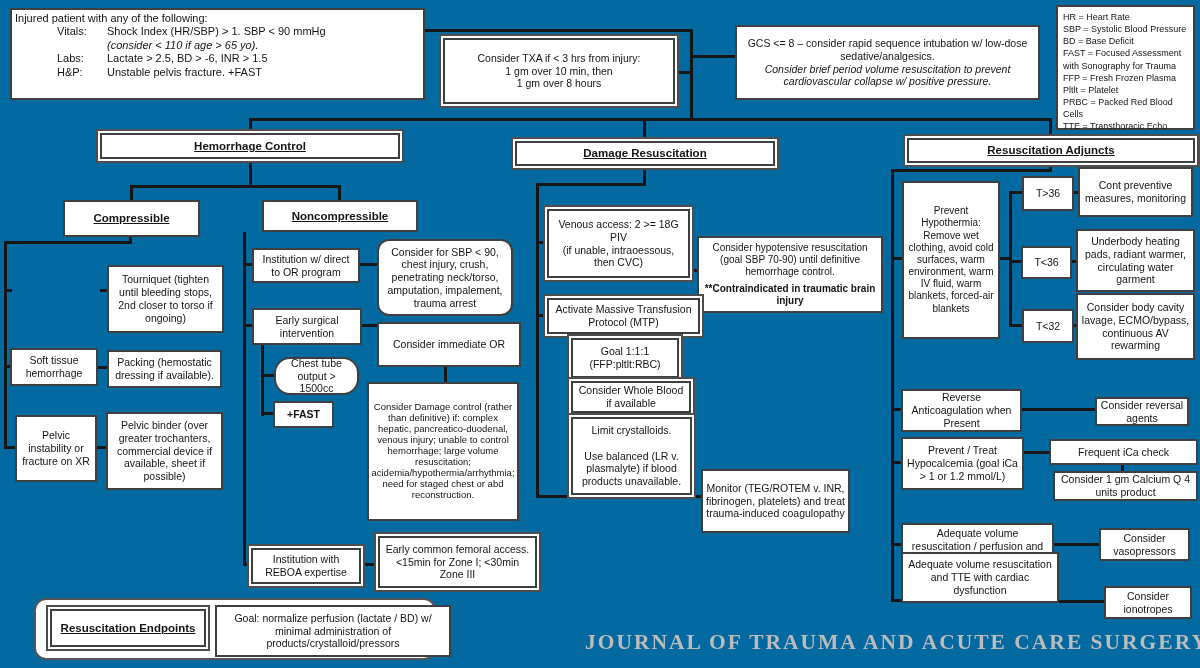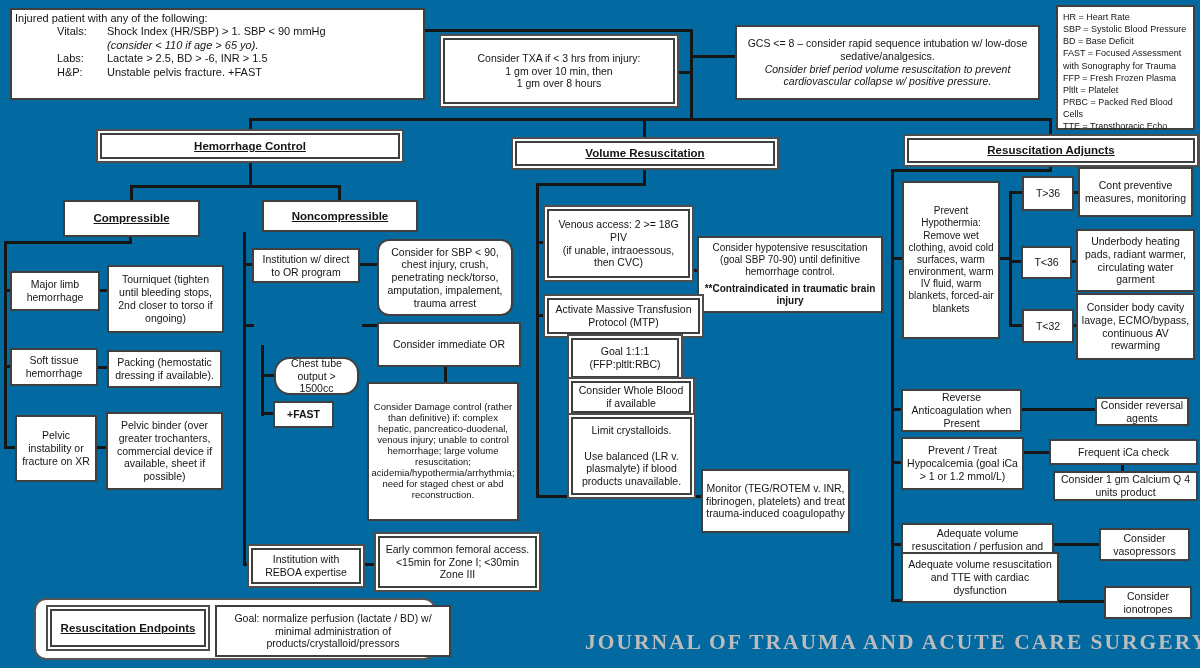--- a/index.html
+++ b/index.html
@@ -59,34 +59,34 @@
   <div class="box xs" style="left:1056px;top:5px;width:139px;height:125px;">HR = Heart Rate
 SBP = Systolic Blood Pressure
 BD = Base Deficit
 FAST = Focused Assessment with Sonography for Trauma
 FFP = Fresh Frozen Plasma
 Pltlt = Platelet
 PRBC = Packed Red Blood Cells
 TTE = Transthoracic Echo</div>
 
   <div class="box hd dbl" style="left:100px;top:133px;width:300px;height:26px;">Hemorrhage Control</div>
-  <div class="box hd dbl" style="left:515px;top:141px;width:260px;height:25px;">Volume Resuscitation</div>
+  <div class="box hd dbl" style="left:515px;top:141px;width:260px;height:25px;">Damage Resuscitation</div>
   <div class="box hd dbl" style="left:907px;top:138px;width:288px;height:25px;">Resuscitation Adjuncts</div>
 
   <div class="box hd" style="left:63px;top:200px;width:137px;height:37px;">Compressible</div>
   <div class="box hd" style="left:262px;top:200px;width:156px;height:32px;">Noncompressible</div>
 
-  <div class="box" style="left:10px;top:271px;width:90px;height:40px;">Major limb hemorrhage</div>
   <div class="box" style="left:107px;top:265px;width:117px;height:68px;">Tourniquet (tighten until bleeding stops, 2nd closer to torso if ongoing)</div>
   <div class="box" style="left:10px;top:348px;width:88px;height:38px;">Soft tissue hemorrhage</div>
   <div class="box" style="left:107px;top:350px;width:115px;height:38px;">Packing (hemostatic dressing if available).</div>
   <div class="box" style="left:15px;top:415px;width:82px;height:67px;">Pelvic instability or fracture on XR</div>
   <div class="box" style="left:106px;top:412px;width:117px;height:78px;">Pelvic binder (over greater trochanters, commercial device if available, sheet if possible)</div>
 
   <div class="box" style="left:252px;top:248px;width:108px;height:35px;">Institution w/  direct to OR program</div>
+  <div class="box" style="left:252px;top:308px;width:110px;height:37px;">Early surgical intervention</div>
   <div class="box" style="left:274px;top:357px;width:85px;height:38px;border-radius:16px;">Chest tube output &gt; 1500cc</div>
   <div class="box" style="left:273px;top:401px;width:61px;height:27px;font-weight:bold;">+FAST</div>
   <div class="box dbl" style="left:251px;top:548px;width:110px;height:36px;">Institution with REBOA expertise</div>
   <div class="box" style="left:377px;top:239px;width:136px;height:77px;border-radius:12px;">Consider for SBP &lt; 90, chest injury, crush, penetrating neck/torso, amputation, impalement, trauma arrest</div>
   <div class="box" style="left:377px;top:322px;width:144px;height:45px;">Consider immediate OR</div>
   <div class="box sm" style="left:367px;top:382px;width:152px;height:139px;">Consider Damage control (rather than definitive) if: complex hepatic, pancreatico-duodenal, venous injury; unable to control hemorrhage; large volume resuscitation; acidemia/hypothermia/arrhythmia; need for staged chest or abd reconstruction.</div>
   <div class="box dbl" style="left:378px;top:536px;width:159px;height:52px;">Early common femoral access.
 &lt;15min for Zone I; &lt;30min Zone III</div>
 
   <div class="box dbl" style="left:547px;top:209px;width:143px;height:69px;">Venous access: 2 &gt;= 18G PIV

